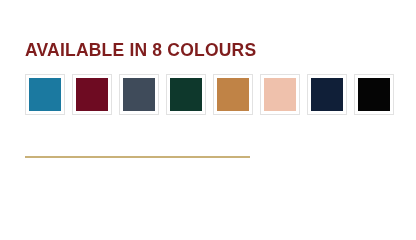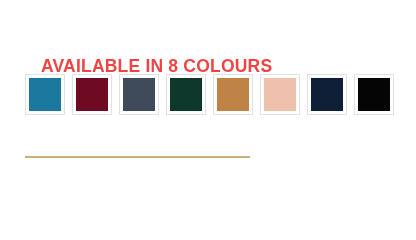--- a/index.html
+++ b/index.html
@@ -21,27 +21,27 @@
     top: 0;
     width: 416px;
     height: 162px;
     background: #ffffff;
   }
 
   #colours-heading {
     position: absolute;
     left: 25px;
     top: 39px;
-    margin: 16px;
+    margin: 0;
     font-family: "Liberation Sans", sans-serif;
     font-size: 17.5px;
     font-weight: bold;
     letter-spacing: 0.2px;
     line-height: 22px;
-    color: #ef4444;
+    color: #7f1d1d;
     white-space: nowrap;
   }
 
   #swatch-row {
     position: absolute;
     left: 25px;
     top: 74px;
     display: flex;
     flex-direction: row;
     align-items: flex-start;

